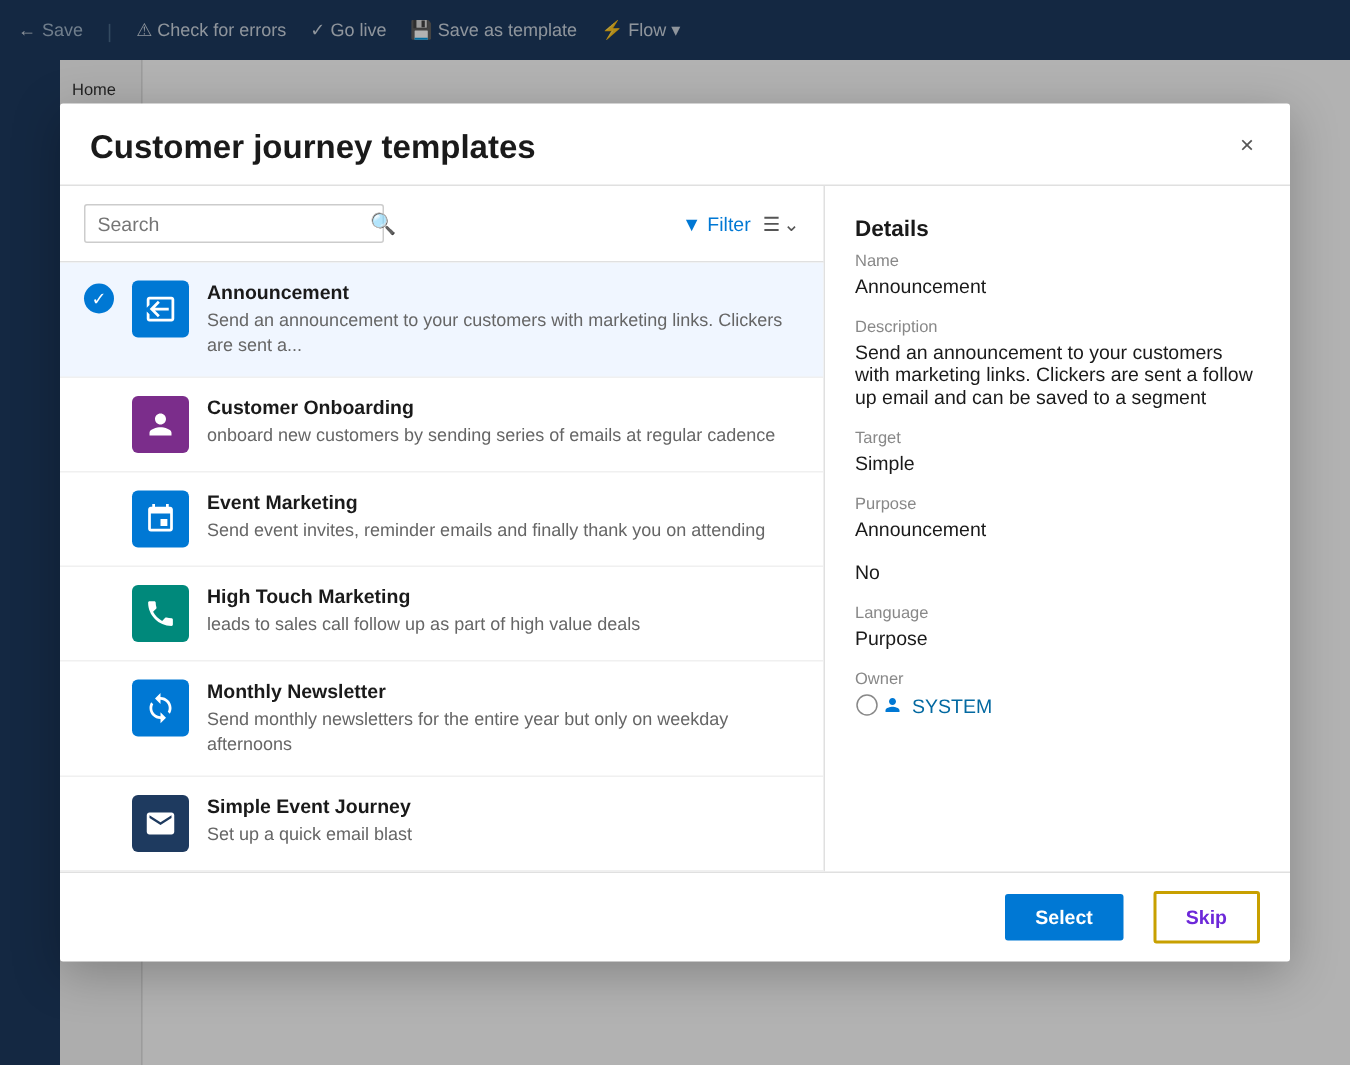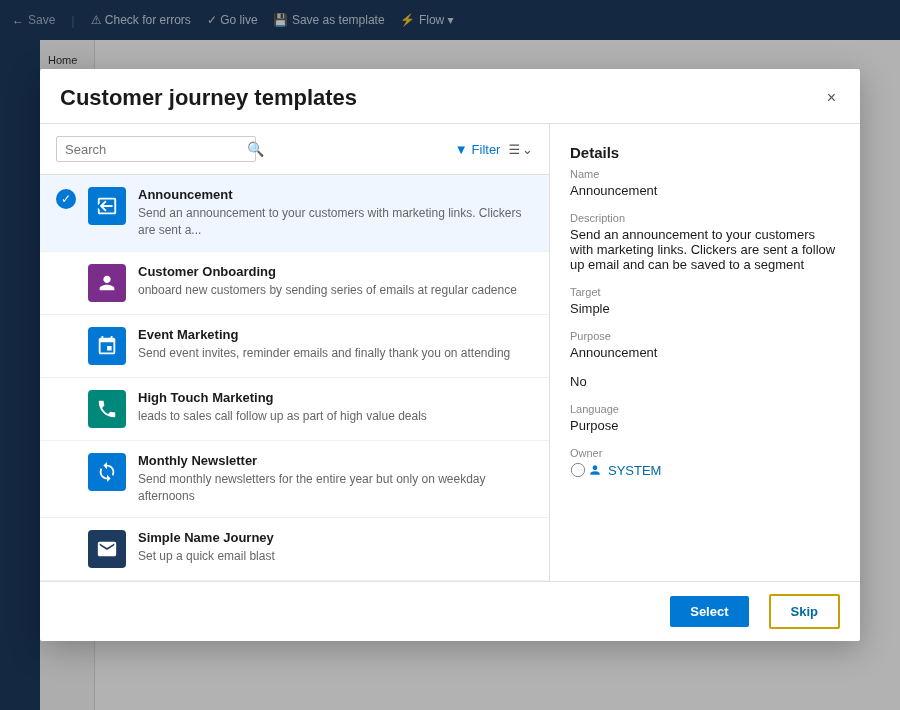--- a/index.html
+++ b/index.html
@@ -316,21 +316,21 @@
       border: none;
       padding: 8px 20px;
       font-size: 13px;
       font-weight: 600;
       border-radius: 2px;
       cursor: pointer;
     }
 
     .btn-skip {
       background: #fff;
-      color: #0369a1;
+      color: #6d28d9;
       border: 2px solid #c8a000;
       padding: 8px 20px;
       font-size: 13px;
       font-weight: 600;
       border-radius: 2px;
       cursor: pointer;
     }
   </style>
 </head>
 <body>
@@ -461,21 +461,21 @@
           </div>
 
           <div class="template-item">
             <div class="check-area"></div>
             <div class="template-icon" style="background:#1e3a5f;">
               <svg width="22" height="22" viewBox="0 0 24 24" fill="white">
                   <path d="M20 4H4c-1.1 0-1.99.9-1.99 2L2 18c0 1.1.9 2 2 2h16c1.1 0 2-.9 2-2V6c0-1.1-.9-2-2-2zm0 4l-8 5-8-5V6l8 5 8-5v2z"></path>
                 </svg>
             </div>
             <div class="template-text">
-              <div class="template-name">Simple Name Journey</div>
+              <div class="template-name">Simple Event Journey</div>
               <div class="template-desc">Set up a quick email blast</div>
             </div>
           </div>
         </div>
       </div>
 
       <div class="right-panel">
         <div class="details-heading">Details</div>
 
         <div class="detail-field">

